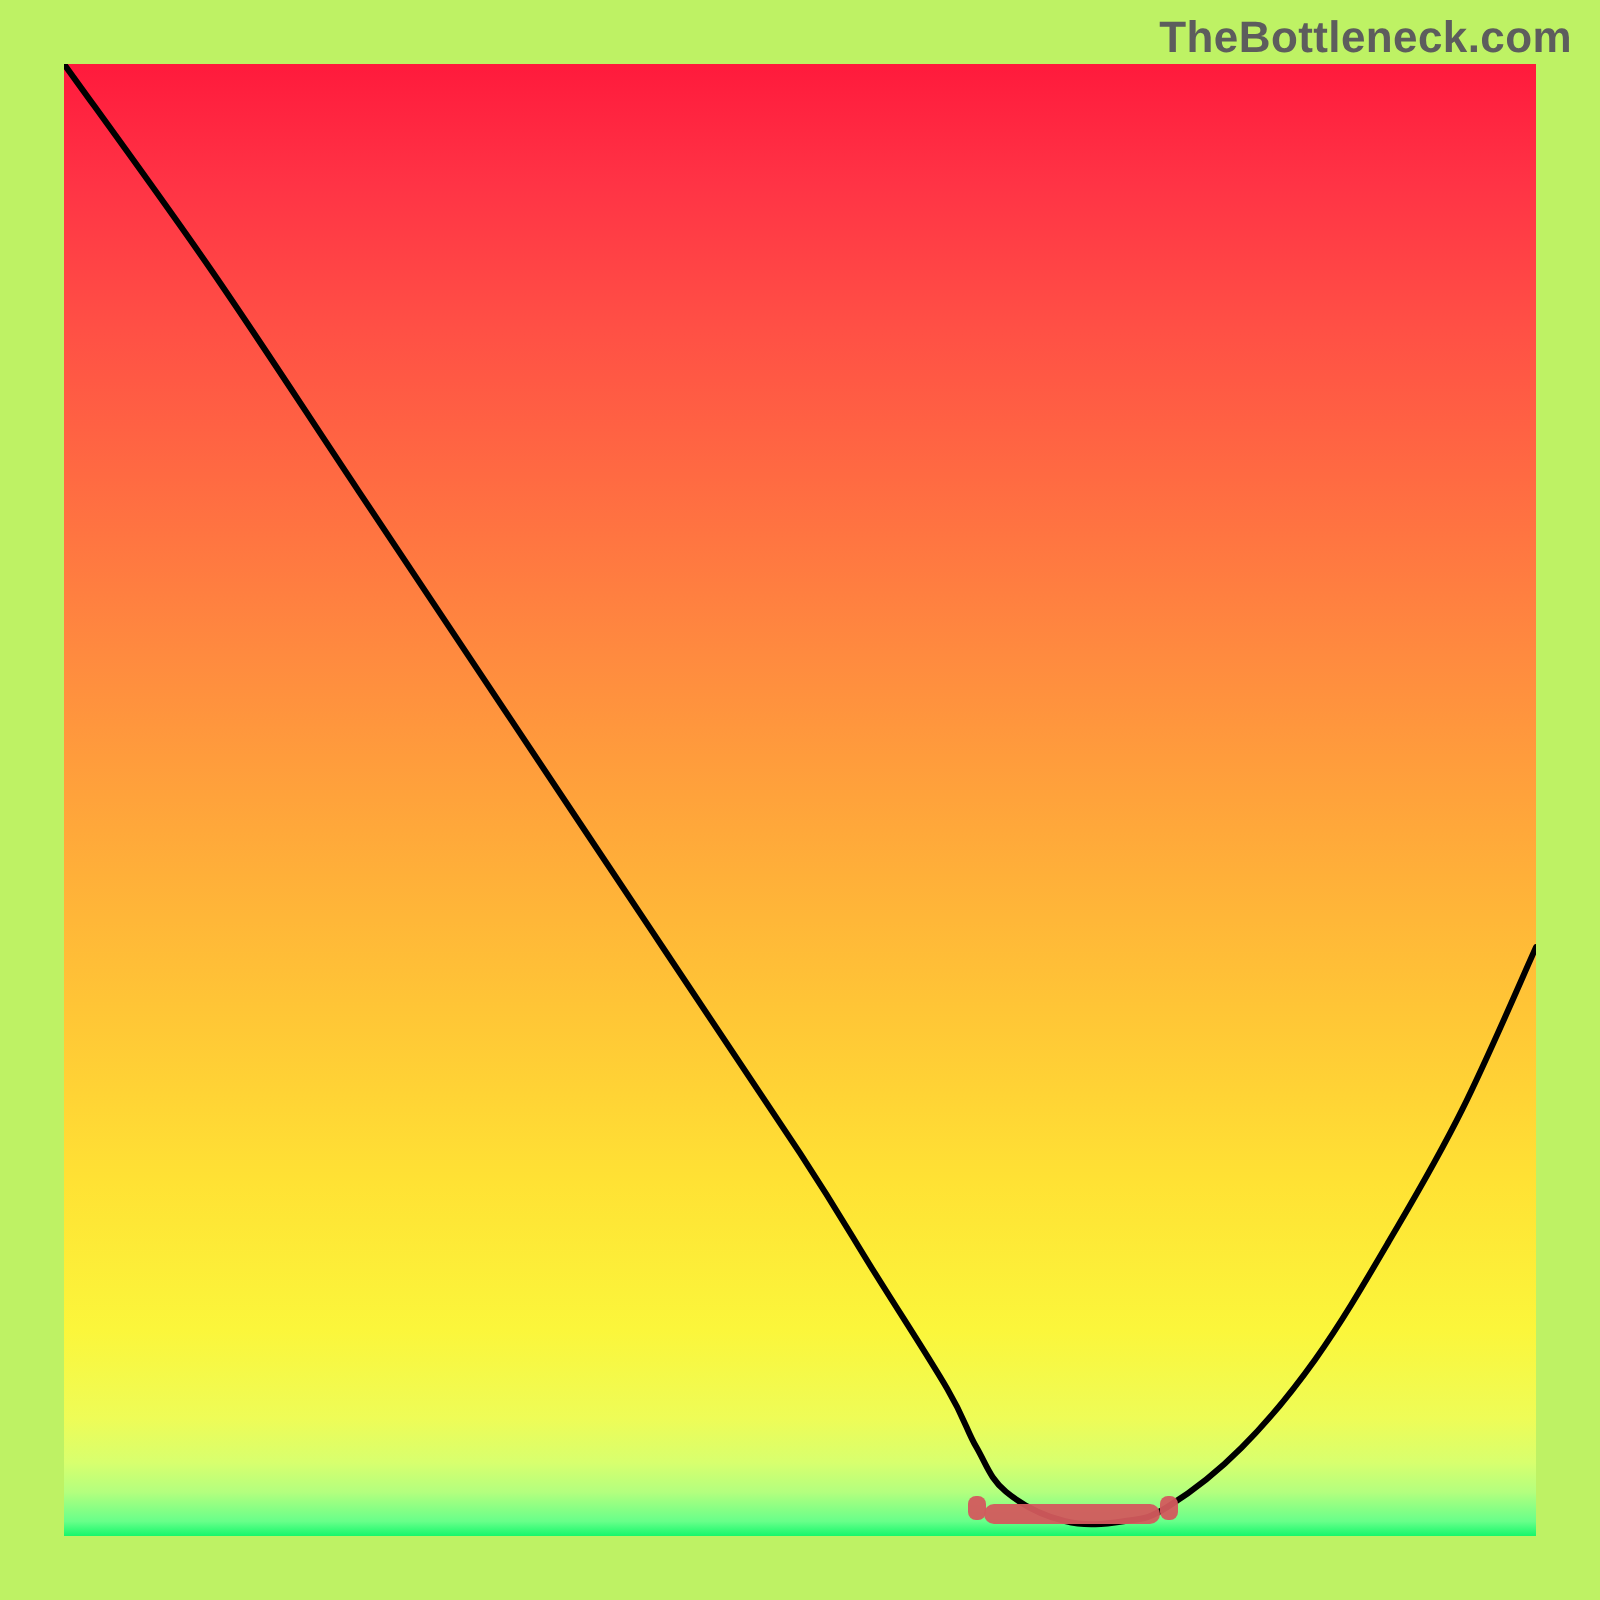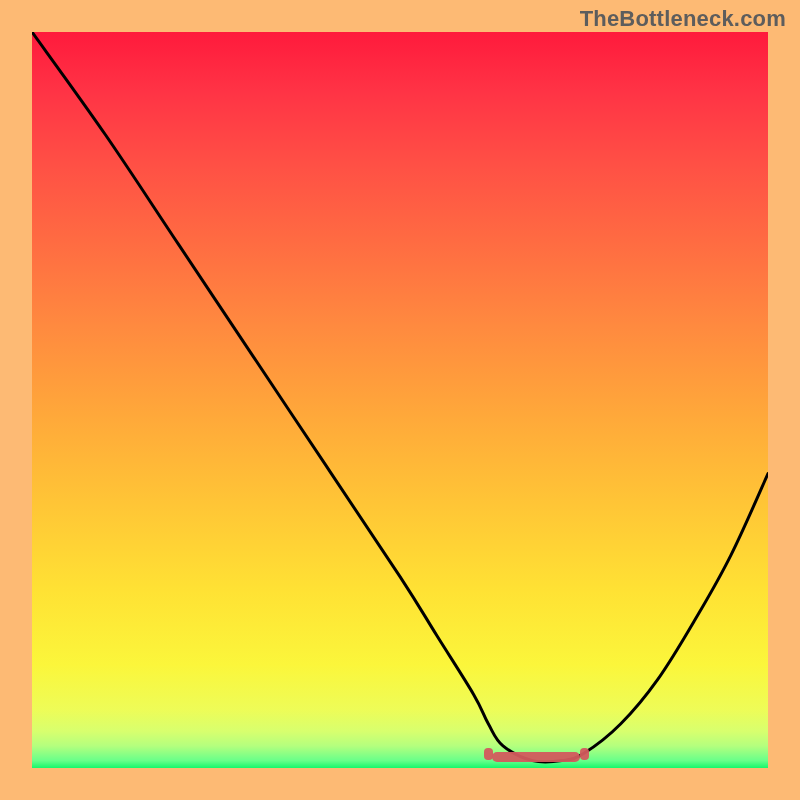--- a/index.html
+++ b/index.html
@@ -8,21 +8,21 @@
     width: 800px;
     height: 800px;
     background: #000;
     overflow: hidden;
     font-family: Arial, Helvetica, sans-serif;
   }
   .frame {
     position: relative;
     width: 800px;
     height: 800px;
-    background: #fdba74;
+    background: #bef264;
   }
   .watermark {
     position: absolute;
     top: 6px;
     right: 14px;
     font-size: 22px;
     font-weight: 600;
     color: #5d5d5d;
     letter-spacing: 0.2px;
     z-index: 20;

